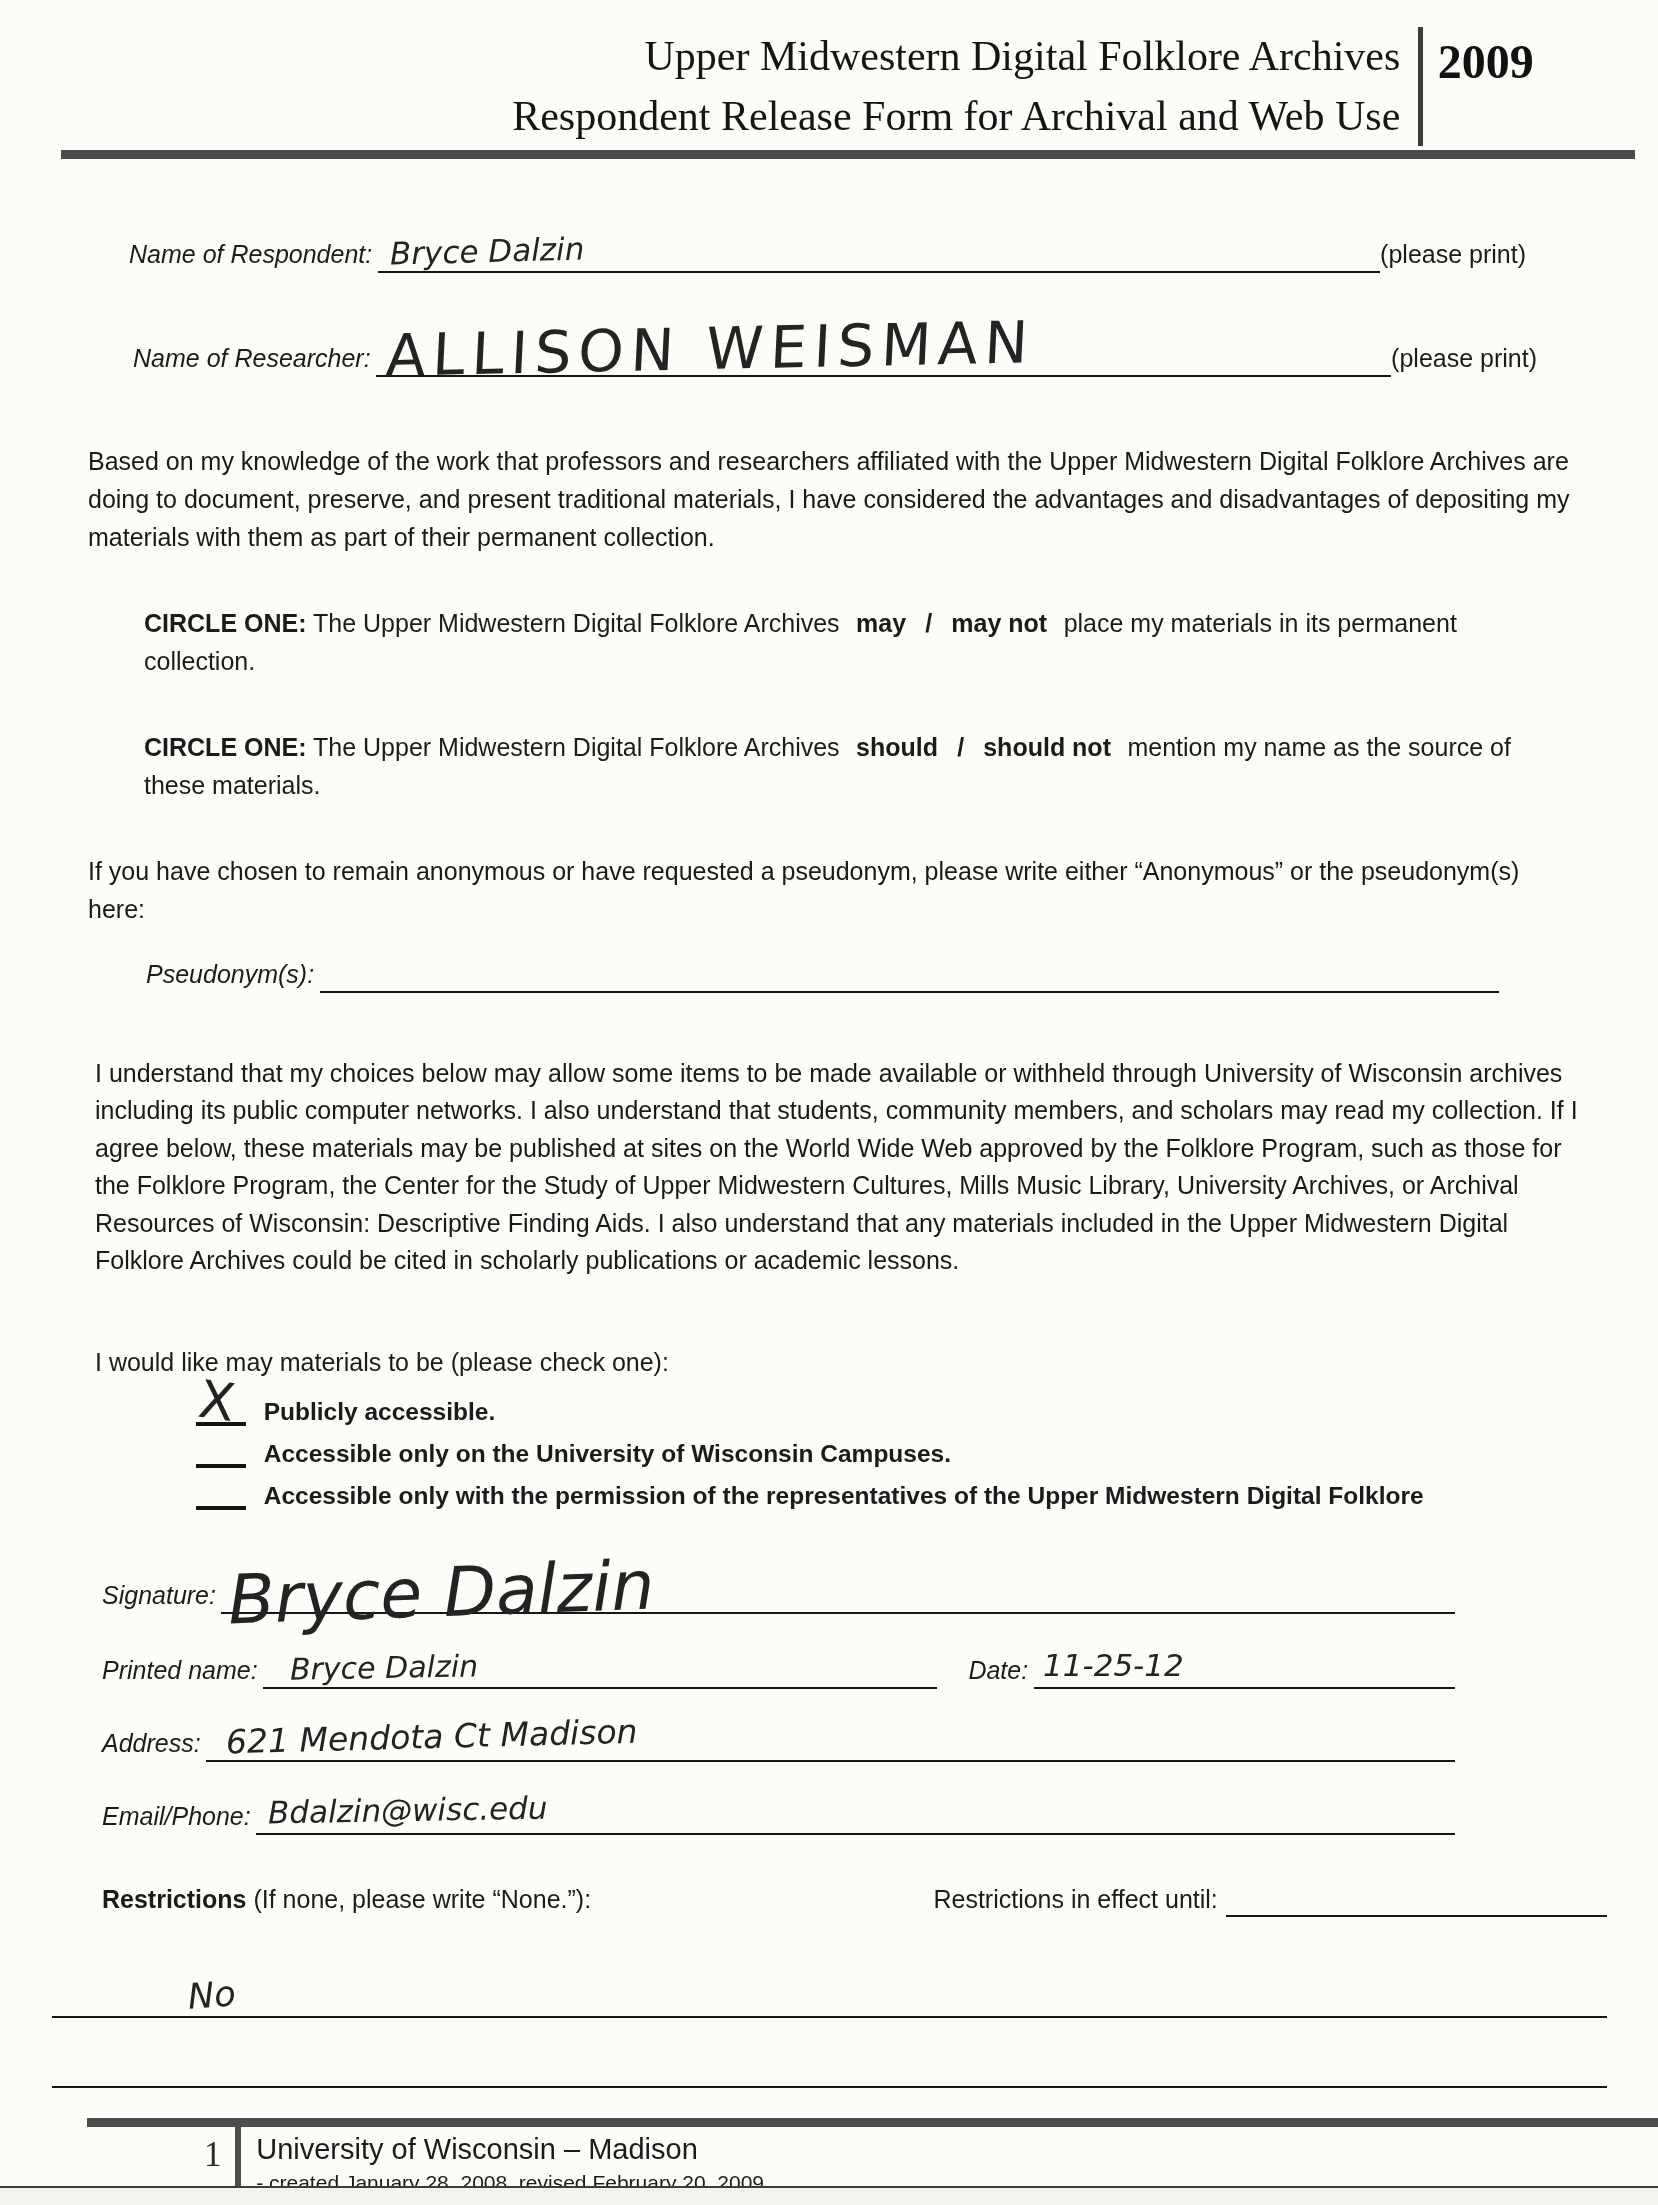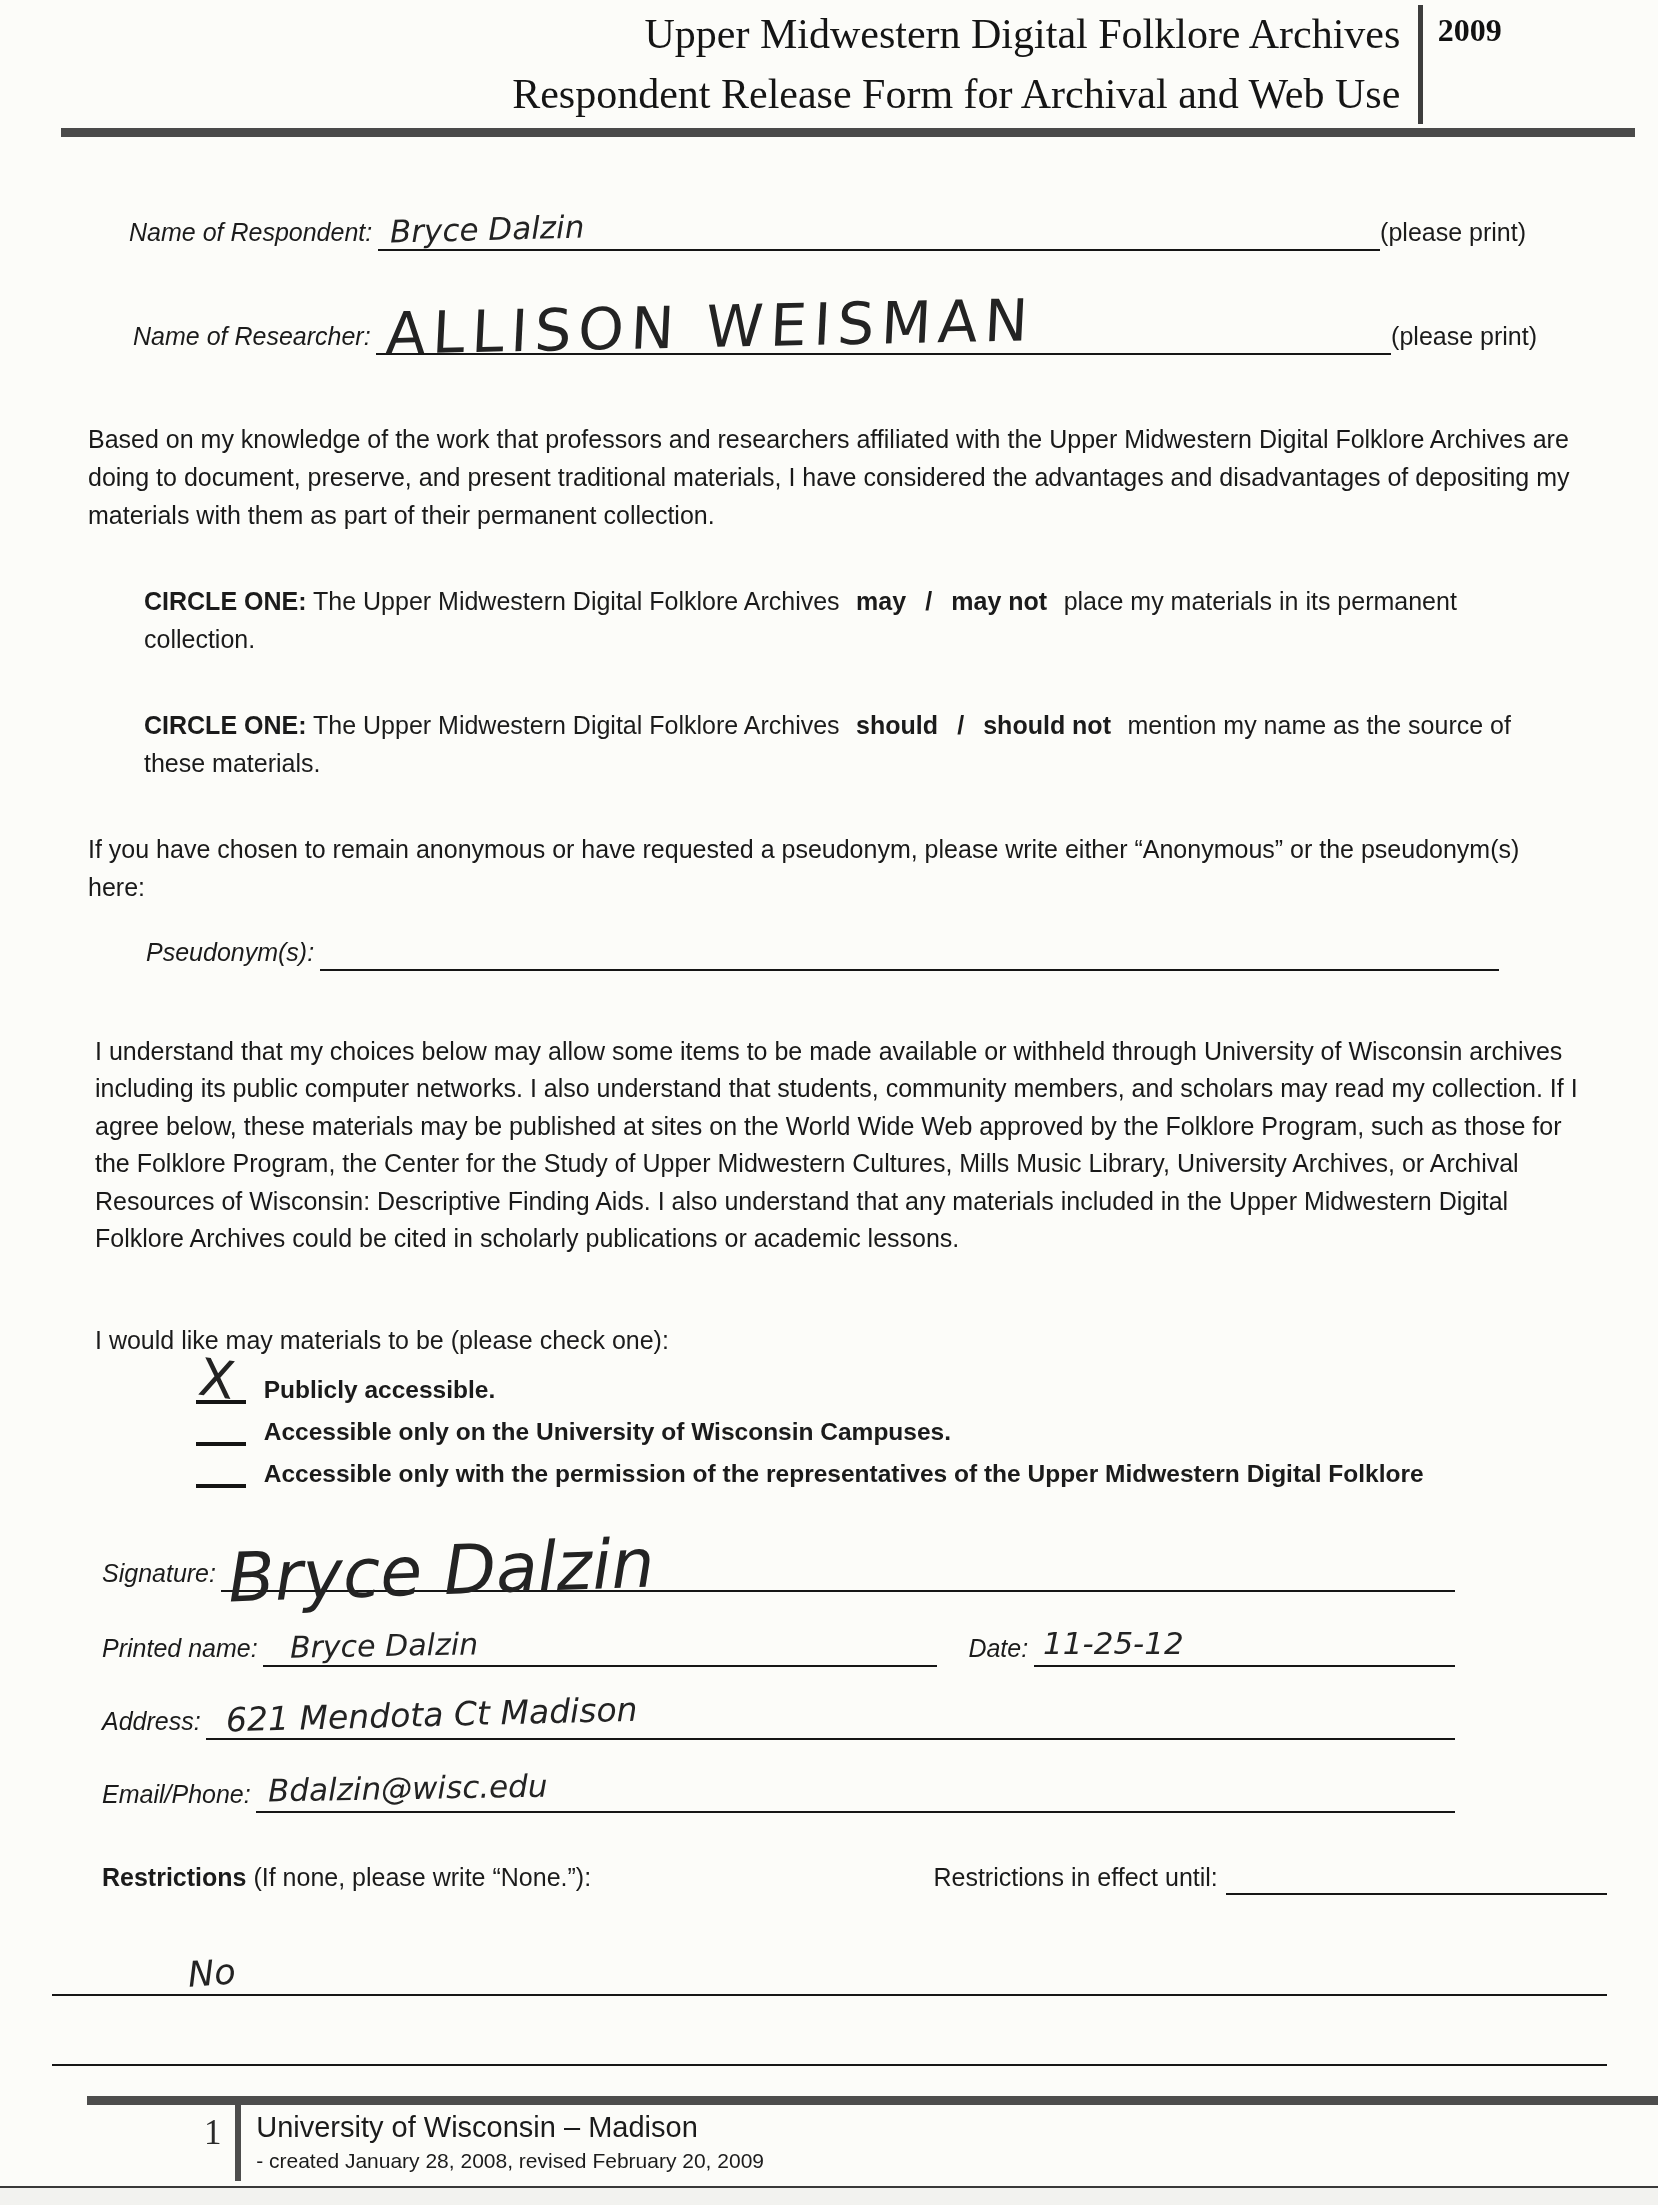--- a/index.html
+++ b/index.html
@@ -2,28 +2,28 @@
 <html style="font-size:11px"><head>
 <meta charset="utf-8">
 <style>
   html,body{margin:0;padding:0;background:#e9e9e6;}
   .page{
     width:1659px;height:2205px;background:#fcfcf9;position:relative;
     font-family:"Liberation Sans",sans-serif;color:#1b1b1b;overflow:hidden;
   }
 
   
-  .header{display:flex;align-items:stretch;padding-top:5px;}
+  .header{display:flex;align-items:stretch;padding-top:27px;}
   .header-titles{
     width:1418px;box-sizing:border-box;text-align:right;padding-right:17.7px;
     font-family:"Liberation Serif",serif;font-size:42px;line-height:1.42;color:#151515;
   }
   .header-divider{width:4.8px;background:#3d3d3d;}
   .header-year{
-    font-family:"Liberation Serif",serif;font-weight:bold;font-size:32px;
+    font-family:"Liberation Serif",serif;font-weight:bold;font-size:48px;
     padding:6.8px 0 0 15px;color:#111;text-align:right;
   }
   .rule-thick{height:8.8px;background:#4a4a4a;margin:4.1px 24.5px 0 61px;}
 
   
   .frow{display:flex;align-items:flex-end;font-size:25px;}
   .flabel{white-space:nowrap;padding-bottom:4.1px;font-style:italic;}
   .wline{flex:1;border-bottom:2.7px solid #161616;position:relative;height:34px;margin-left:5.4px;}
   .hint{white-space:nowrap;padding-bottom:4.1px;margin-top:33px;}
 

